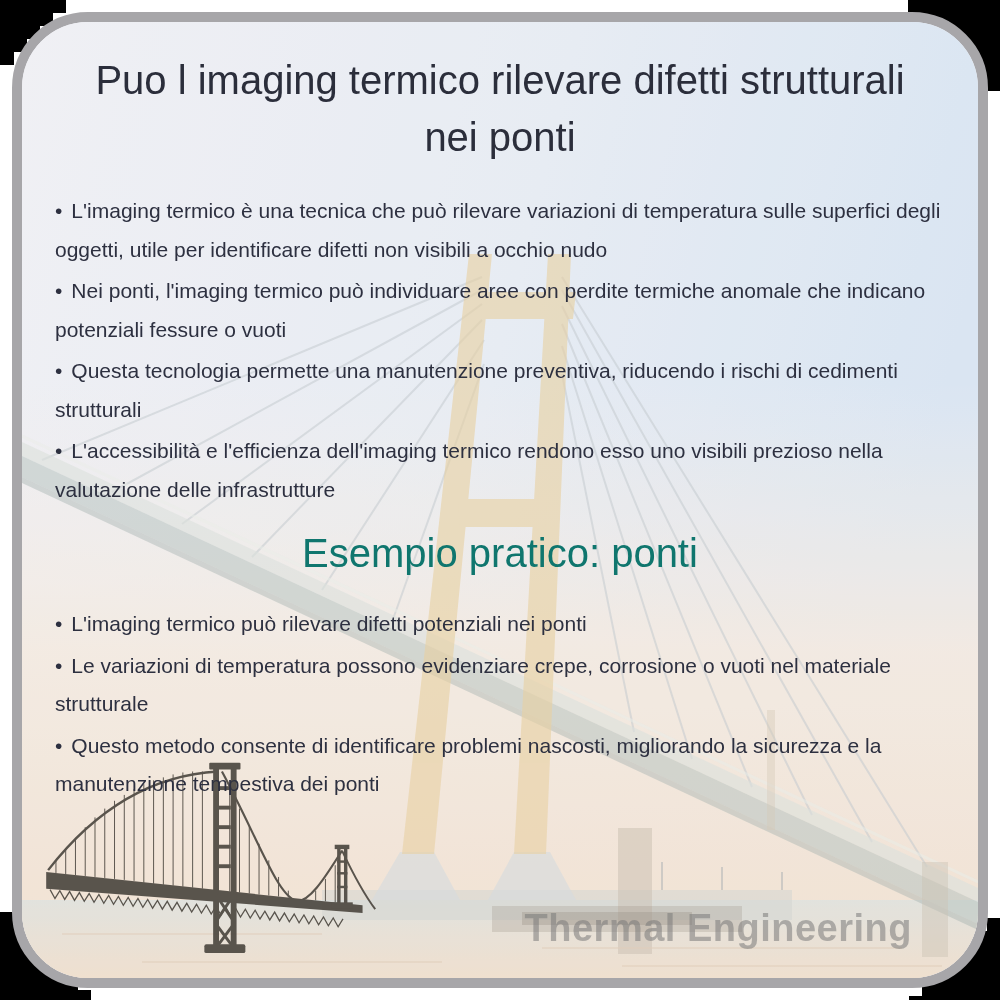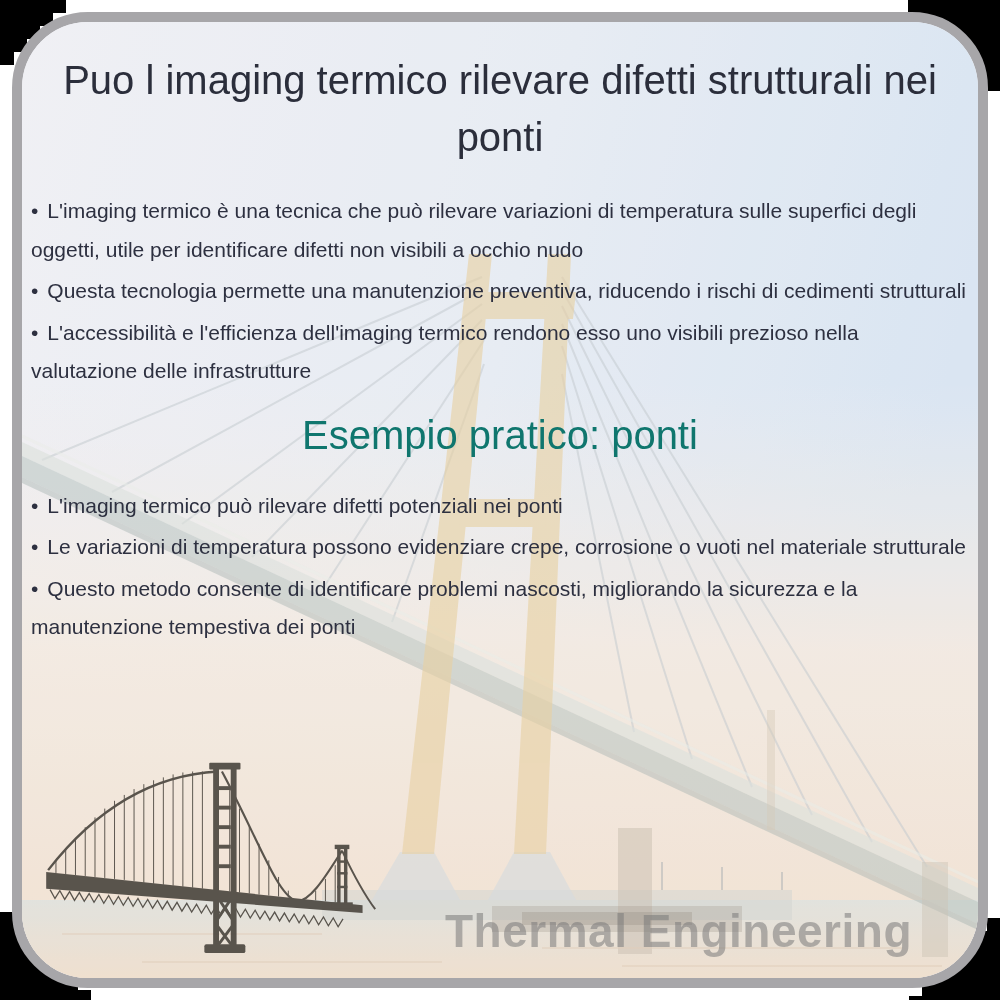--- a/index.html
+++ b/index.html
@@ -4,23 +4,23 @@
 <style>
   html,body{margin:0;padding:0;background:#000;}
   .stage{position:relative;width:1000px;height:1000px;overflow:hidden;background:#000;
          font-family:"Liberation Sans",sans-serif;}
   .frame{position:absolute;inset:0;background:#ffffff;}
   .corner-steps{position:absolute;inset:0;pointer-events:none;z-index:1;}
   .card{position:absolute;inset:12px;border:10px solid #a7a6a9;border-radius:76px;
         overflow:hidden;background:#eef0f4;z-index:2;}
   .photo{position:absolute;inset:0;width:100%;height:100%;}
   .bridge-art{position:absolute;left:16px;top:729px;width:362px;height:207px;opacity:.92;}
-  .watermark{position:absolute;right:66px;bottom:20px;font-size:46px;font-weight:700;
+  .watermark{position:absolute;right:66px;bottom:28px;font-size:38px;font-weight:700;
              letter-spacing:.5px;color:rgba(122,122,122,.55);z-index:3;}
-  .content{position:absolute;inset:0;padding:26px 6px 0;z-index:4;color:#2d3040;}
+  .content{position:absolute;inset:0;padding:26px 30px 0;z-index:4;color:#2d3040;}
   h1.title{margin:4px 12px 0;font-size:40px;line-height:57px;font-weight:400;
            text-align:center;color:#2b2e3b;}
   h2.section{margin:16px 0 0;font-size:40px;line-height:56px;font-weight:400;
              text-align:center;color:#0f766e;}
   ul.bullets{list-style:none;margin:26px 0 0;padding:0;font-size:21px;line-height:38.5px;}
   ul.bullets.second{margin-top:24px;}
   ul.bullets li{margin:3px;}
   .glyph{margin-right:9px;}
 </style>
 </head>
@@ -117,20 +117,23 @@
     <div class="watermark">Thermal Engineering</div>
 
     <div class="content">
       <h1 class="title">Puo l imaging termico rilevare difetti strutturali nei ponti</h1>
 
       <ul class="bullets">
         <li>
           <span class="glyph">•</span><span>L'imaging termico è una tecnica che può rilevare variazioni di temperatura sulle superfici degli oggetti, utile per identificare difetti non visibili a occhio nudo</span>
         </li>
         <li>
+          <span class="glyph">•</span><span>Nei ponti, l'imaging termico può individuare aree con perdite termiche anomale che indicano potenziali fessure o vuoti</span>
+        </li>
+        <li>
           <span class="glyph">•</span><span>Questa tecnologia permette una manutenzione preventiva, riducendo i rischi di cedimenti strutturali</span>
         </li>
         <li>
           <span class="glyph">•</span><span>L'accessibilità e l'efficienza dell'imaging termico rendono esso uno visibili prezioso nella valutazione delle infrastrutture</span>
         </li>
       </ul>
 
       <h2 class="section">Esempio pratico: ponti</h2>
 
       <ul class="bullets second">

